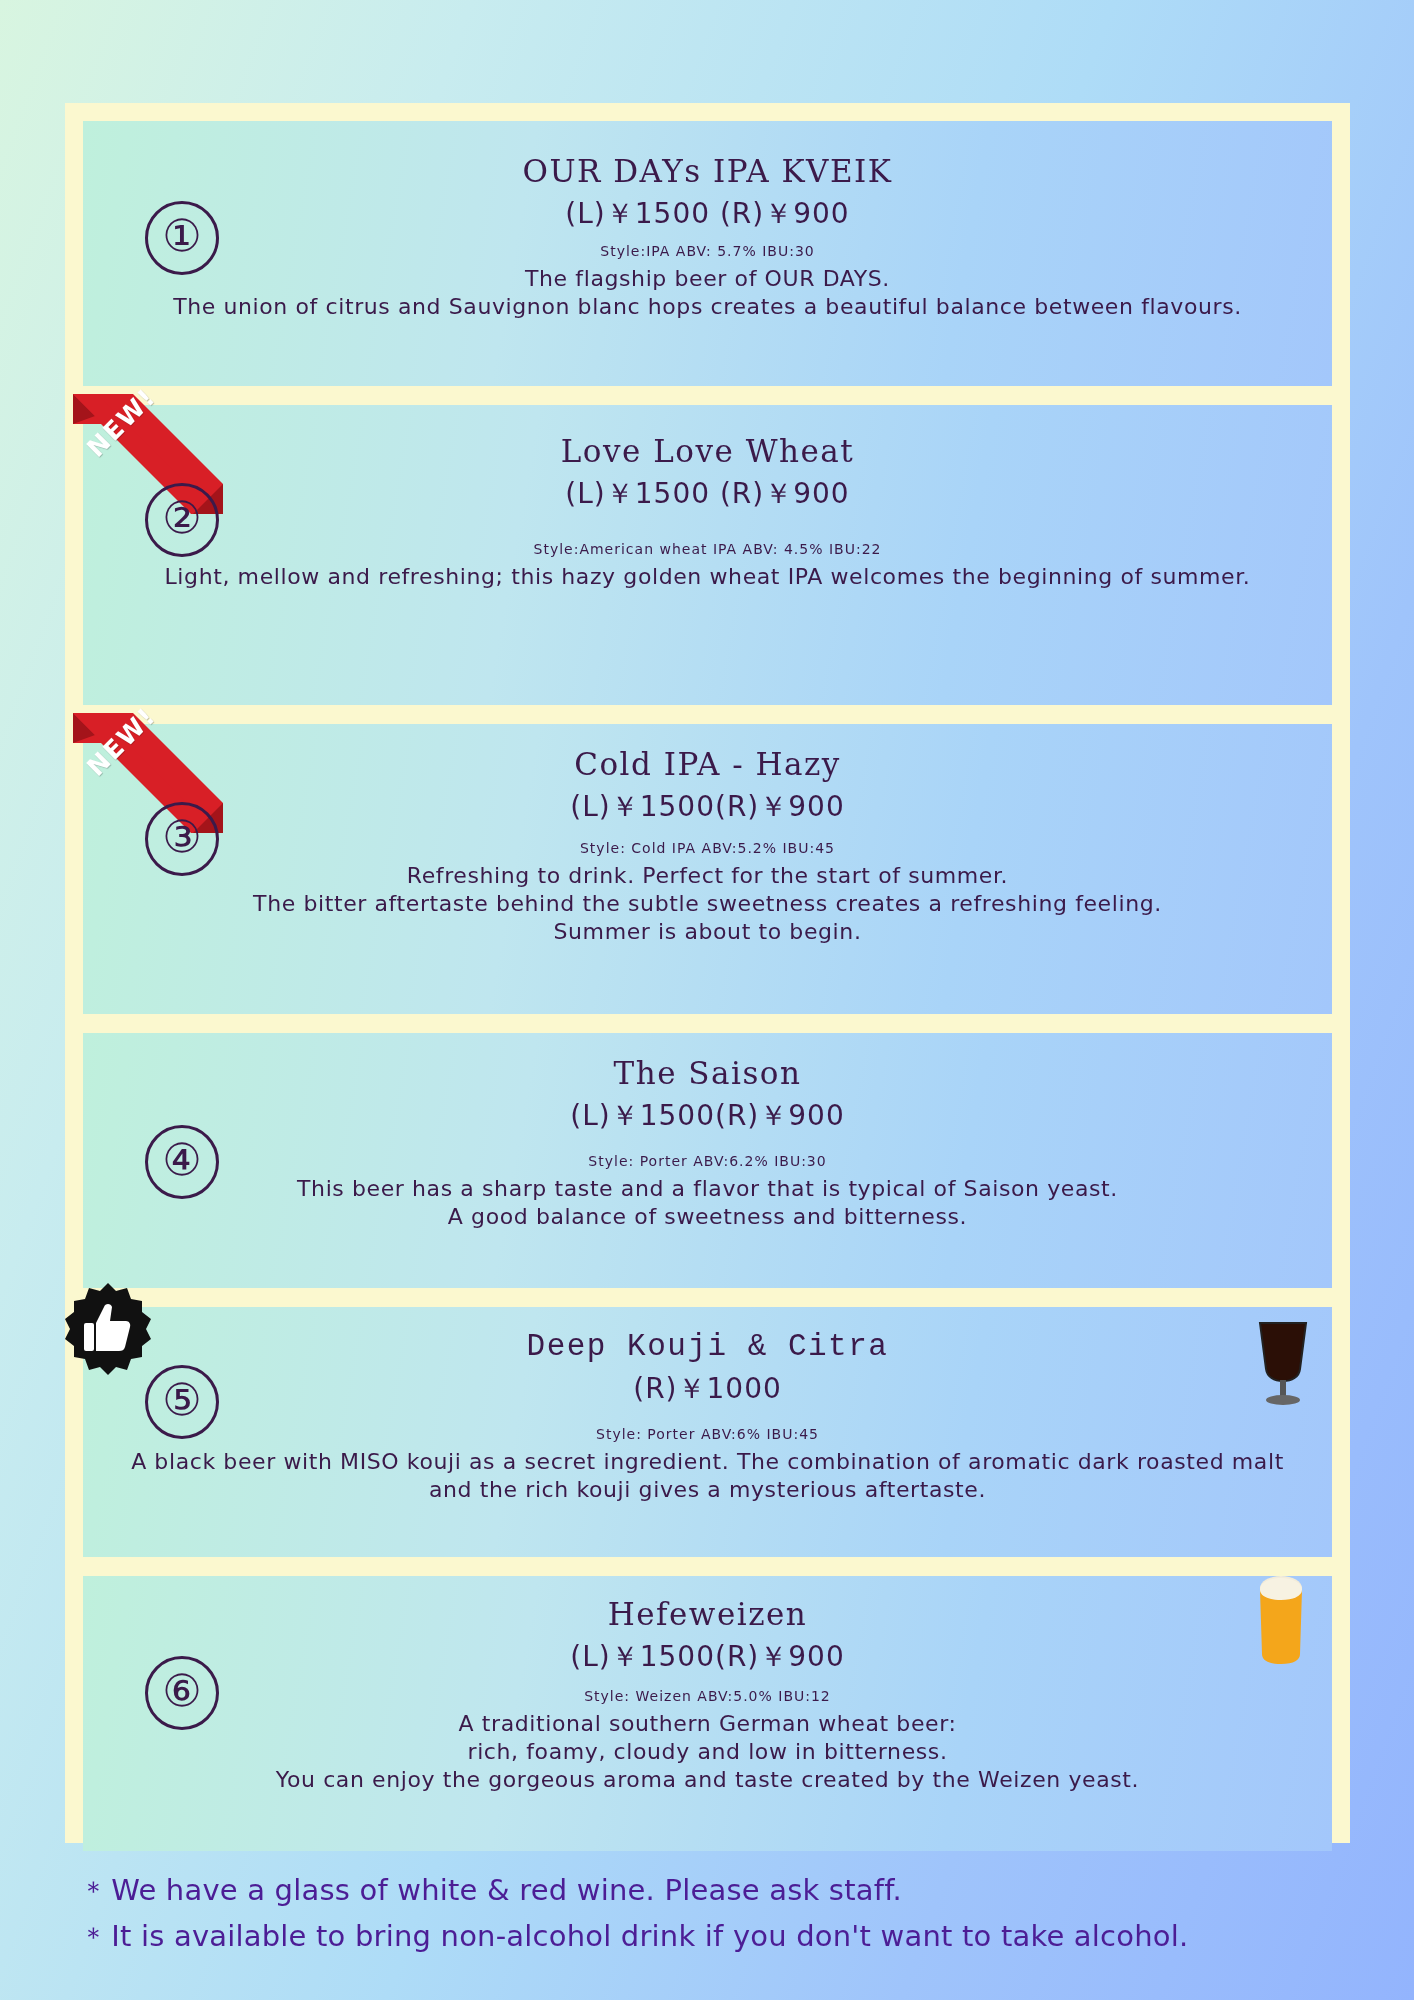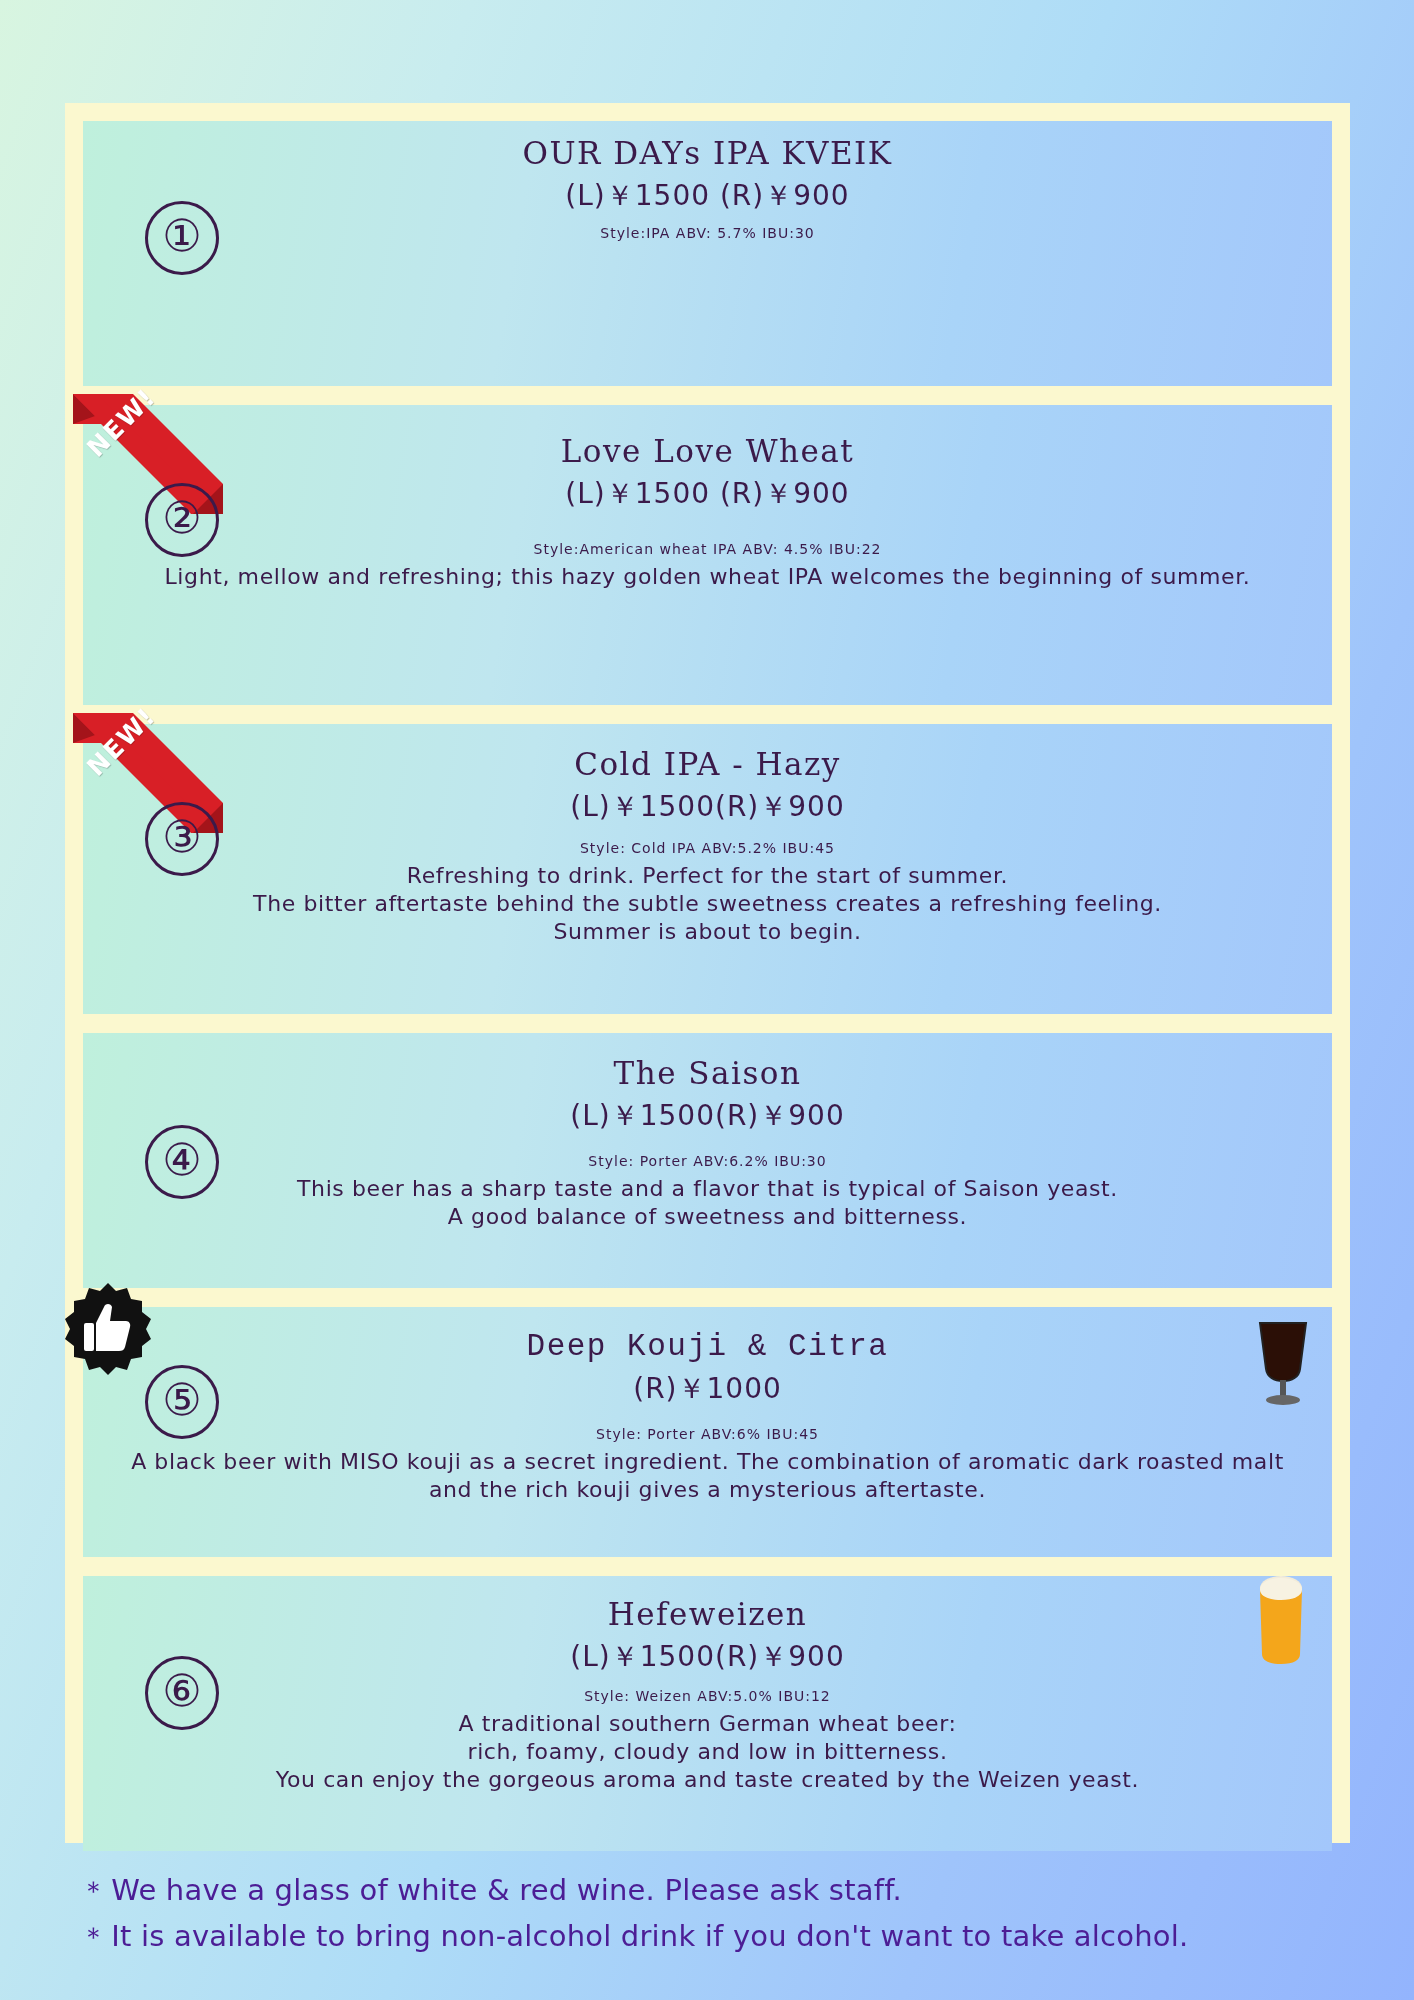--- a/index.html
+++ b/index.html
@@ -59,21 +59,21 @@
     font-size: 44px;
     font-family: "DejaVu Sans", sans-serif;
     color: #3b1a4a;
   }
 
   .beer-name {
     font-family: "DejaVu Serif", serif;
     font-size: 31px;
     letter-spacing: 1.5px;
     color: #3b1a4a;
-    margin: 0 0 6px 0;
+    margin: 18px 0 6px 0;
   }
   .beer-price {
     font-size: 28px;
     letter-spacing: 1px;
     color: #3b1a4a;
     margin-bottom: 10px;
   }
   .beer-specs {
     font-size: 14px;
     letter-spacing: 1px;
@@ -145,20 +145,22 @@
 <body>
 
 <div class="menu-frame">
   <div class="beer-list">
 
     <div class="beer-card c1">
       <div class="num-badge" style="top:80px;">①</div>
       <div class="beer-name">OUR DAYs IPA KVEIK</div>
       <div class="beer-price">(L)￥1500 (R)￥900</div>
       <div class="beer-specs">Style:IPA        ABV: 5.7%        IBU:30</div>
+      <div class="beer-desc" style="white-space:pre-line;">The flagship beer of OUR DAYS.
+The union of citrus and Sauvignon blanc hops creates a beautiful balance between flavours.</div>
     </div>
 
     <div class="beer-card c2">
       <div class="new-ribbon">
         <svg width="165" height="135" viewBox="0 0 165 135">
           <polygon points="0,18 28,18 130,120 130,92 152,118 152,42 62,-48" fill="none"></polygon>
           <polygon points="2,14 62,14 152,104 152,134 120,134 2,16" fill="#d81f26"></polygon>
           <polygon points="2,14 62,14 62,44 2,44" fill="#d81f26"></polygon>
           <polygon points="2,44 2,14 24,36" fill="#a4141a"></polygon>
           <polygon points="122,134 152,104 152,134" fill="#a4141a"></polygon>

